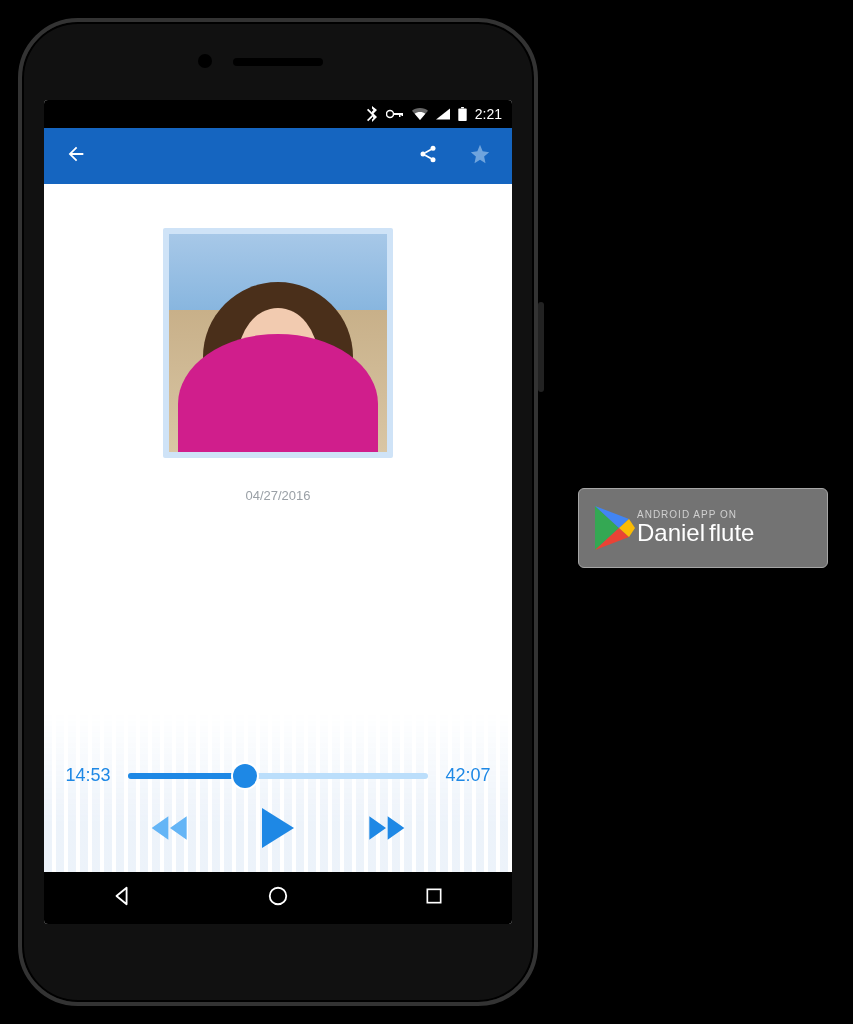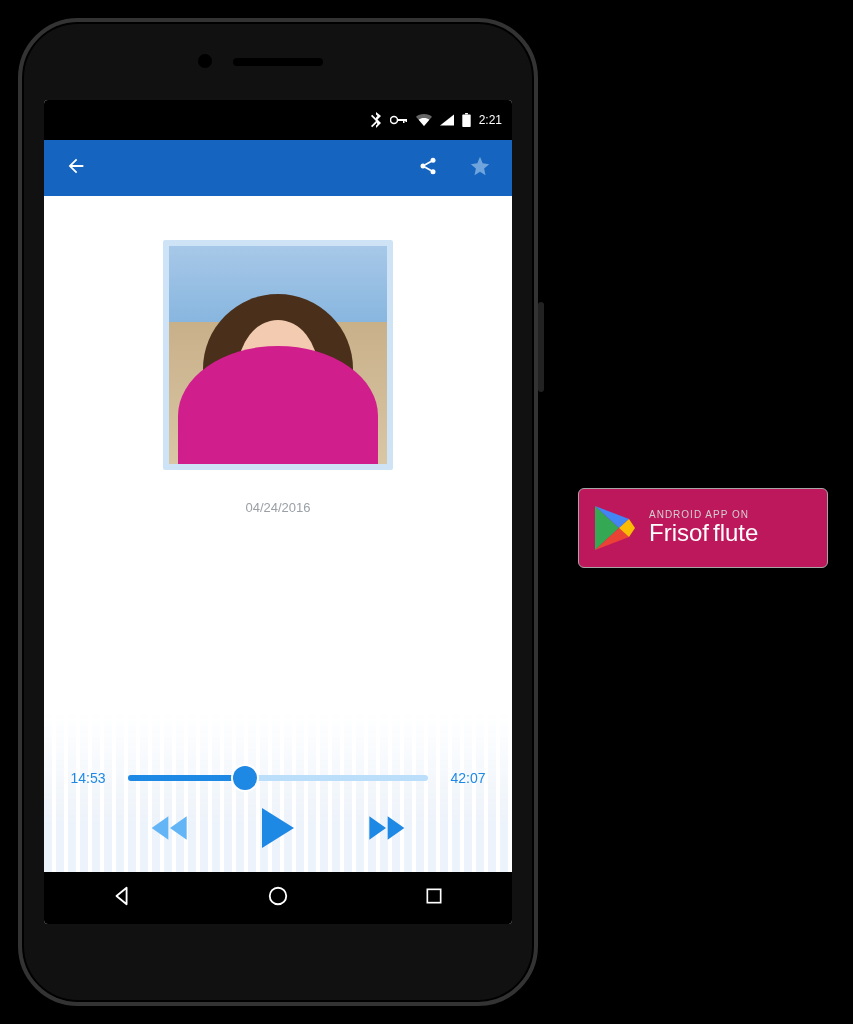--- a/index.html
+++ b/index.html
@@ -43,27 +43,27 @@
     position: absolute;
     top: 78px; left: 22px; right: 22px; bottom: 78px;
     background: #fff;
     border-radius: 4px;
     overflow: hidden;
     display: flex; flex-direction: column;
   }
 
   
   .statusbar {
-    height: 40px;
+    height: 28px;
     background: #000;
     color: #fff;
     display: flex; align-items: center; justify-content: flex-end;
     gap: 8px;
     padding: 0 10px;
-    font-size: 12px;
+    font-size: 14px;
   }
   .statusbar .ico { display: inline-flex; align-items: center; }
   .statusbar svg { display:block; }
 
   
   .appbar {
     height: 56px;
     background: #1565C0;
     color: #fff;
     display: flex; align-items: center;
@@ -126,21 +126,21 @@
     background:
       repeating-linear-gradient(90deg,
         rgba(21,101,192,.08) 0 8px,
         transparent 8px 12px);
     mask: linear-gradient(180deg, transparent 0%, #000 70%);
     -webkit-mask: linear-gradient(180deg, transparent 0%, #000 70%);
     pointer-events:none;
   }
   .progress-row {
     display: flex; align-items: center; gap: 14px;
-    color: #1e88e5; font-size: 14px;
+    color: #1e88e5; font-size: 18px;
     position: relative; z-index: 1;
   }
   .time-l, .time-r { width: 52px; text-align: center; }
   .track {
     flex: 1; height: 6px; position: relative;
   }
   .track-bg { position:absolute; inset:0; background:#bbdefb; border-radius:3px; }
   .track-fg { position:absolute; top:0; bottom:0; left:0; width:39%; background:#1e88e5; border-radius:3px; }
   .thumb {
     position:absolute; top:50%; left:39%; transform:translate(-50%,-50%);
@@ -160,22 +160,22 @@
     height: 52px; background:#000; color:#fff;
     display:flex; align-items:center; justify-content:space-around;
   }
   .navbtn { width:60px; height:40px; display:flex; align-items:center; justify-content:center; cursor:pointer; }
 
   
   .badge {
     position:absolute;
     left: 578px; top: 488px;
     width: 250px; height: 80px;
-    background:#be185d; border:1px solid #a6a6a6; border-radius:6px;
-    display:flex; align-items:center; gap:12px;
+    background:#737373; border:1px solid #a6a6a6; border-radius:6px;
+    display:flex; align-items:center; gap:0;
     padding: 8px 14px;
     cursor: pointer;
   }
   .badge .play-tri { width:44px; height:48px; position:relative; }
   .badge .txt { color:#fff; line-height:1.1; }
   .badge .top { font-size:10px; letter-spacing:1px; color:#d0d0d0; }
   .badge .bot { font-size:24px; font-weight:400; }
   .badge .bot .g { font-weight:400; }
   .badge .bot .play { font-weight:300; margin-left:4px; }
 </style>
@@ -250,21 +250,21 @@
       </div>
 
       <div class="content">
         <div class="album-wrap">
           <div class="album">
             <div class="hair"></div>
             <div class="face"></div>
             <div class="body"></div>
           </div>
         </div>
-        <div class="date">04/24/2016</div>
+        <div class="date">04/27/2016</div>
 
         <div class="player">
           <div class="eqbg"></div>
           <div class="progress-row">
             <div class="time-l">14:53</div>
             <div class="track">
               <div class="track-bg"></div>
               <div class="track-fg" style="width: 39%;"></div>
               <div class="thumb" style="left: 39%;"></div>
             </div>
@@ -328,17 +328,17 @@
       <svg width="44" height="48" viewBox="0 0 44 48">
         <polygon points="2,2 2,46 26,24" fill="#34a853"></polygon>
         <polygon points="2,2 36,15 26,24" fill="#4285f4"></polygon>
         <polygon points="26,24 36,33 2,46" fill="#ea4335"></polygon>
         <polygon points="26,24 36,15 42,24 36,33" fill="#fbbc05"></polygon>
       </svg>
     </div>
     <div class="txt">
       <div class="top">ANDROID APP ON</div>
       <div class="bot">
-        <span class="g">Frisof</span><span class="play">flute</span>
+        <span class="g">Daniel</span><span class="play">flute</span>
       </div>
     </div>
   </div>
 </div>
 
 </body></html>

